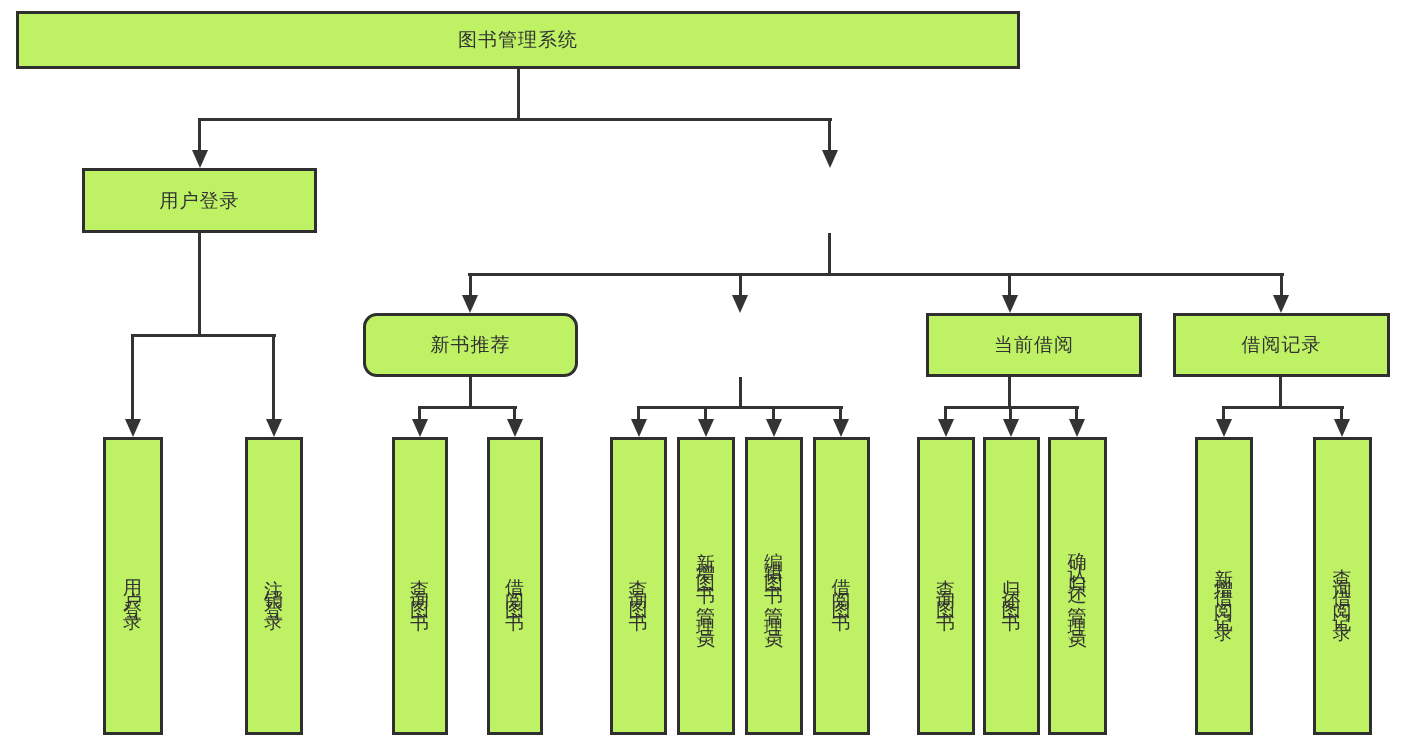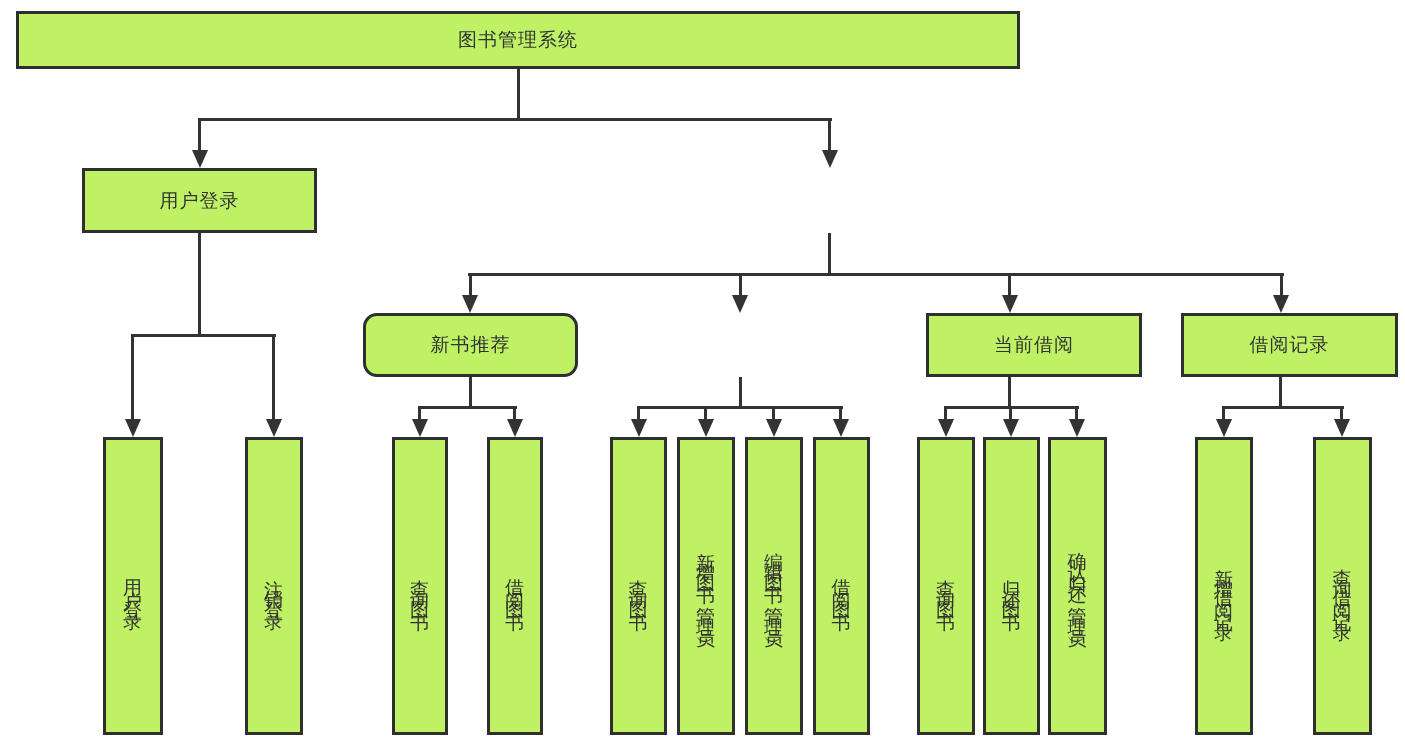--- a/index.html
+++ b/index.html
@@ -55,21 +55,21 @@
 <body>
 
 <div class="canvas">
 
   <div class="box" style="left:16px; top:11px; width:1004px; height:58px;">图书管理系统</div>
 
   <div class="box" style="left:82px; top:168px; width:235px; height:65px;">用户登录</div>
 
   <div class="box" style="left:363px; top:313px; width:215px; height:64px;border-radius:14px;">新书推荐</div>
   <div class="box" style="left:902px; top:313px; width:216px; height:64px;margin-left:24px;">当前借阅</div>
-  <div class="box" style="left:1173px; top:313px; width:217px; height:64px;margin-left:8px;">借阅记录</div>
+  <div class="box" style="left:1173px; top:313px; width:217px; height:64px;">借阅记录</div>
 
   <div class="box vbox" style="left:103px; top:437px; width:60px; height:298px;">
     <span class="vtext">用户登录</span>
   </div>
   <div class="box vbox" style="left:245px; top:437px; width:58px; height:298px;">
     <span class="vtext">注销登录</span>
   </div>
 
   <div class="box vbox" style="left:392px; top:437px; width:56px; height:298px;">
     <span class="vtext">查询图书</span>

